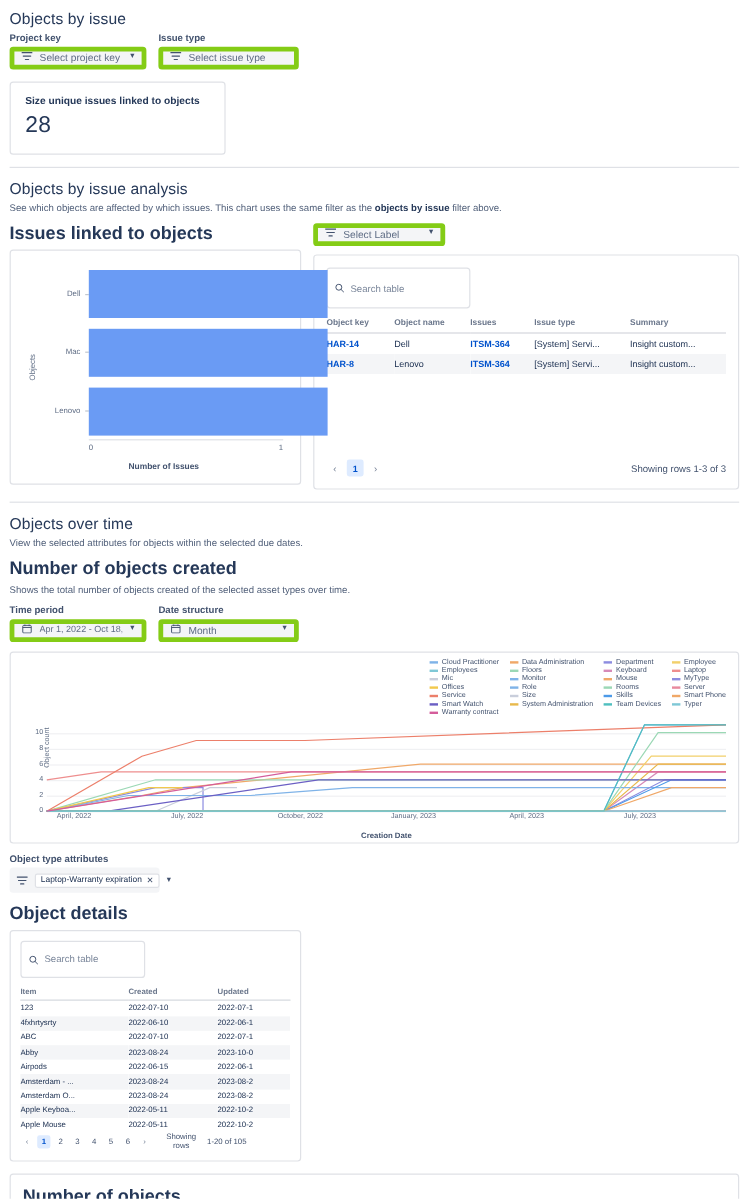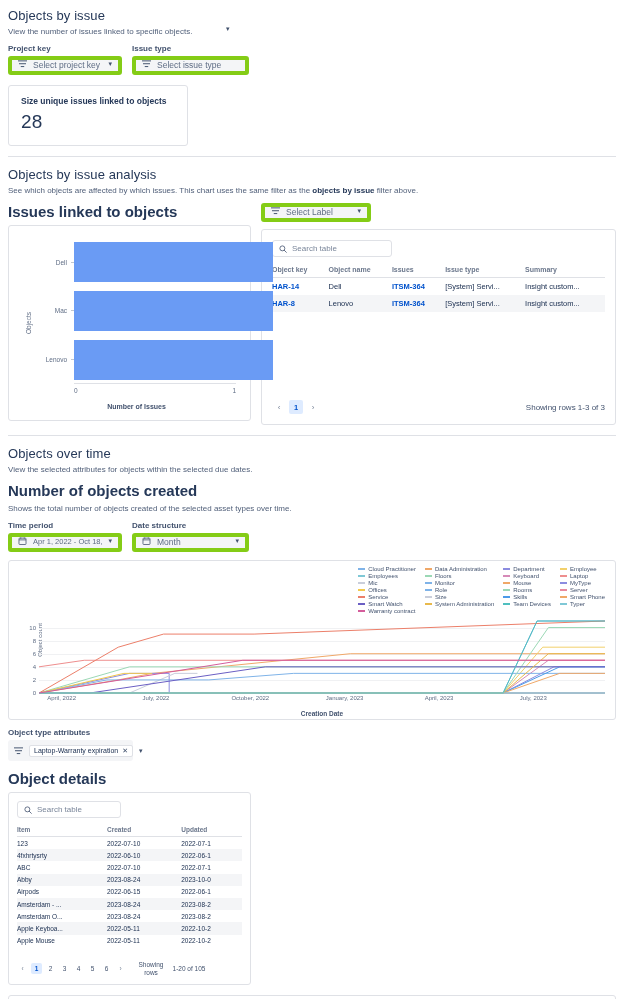--- a/index.html
+++ b/index.html
@@ -72,21 +72,21 @@
   }
   .bar-xlab {
     position:absolute; left:22px; right:8px; bottom:4px; text-align:center;
     font-size:7px; color:#42526E; font-weight:700;
   }
 
   
   .tbl-card { flex:1; padding:10px; height:196px; display:flex; flex-direction:column; }
   .search {
     display:flex; align-items:center; gap:5px;
-    border:1px solid #DFE1E6; border-radius:3px; height:17px;
+    border:1px solid #DFE1E6; border-radius:3px; height:34px;
     padding:0 6px; width:120px; font-size:8px; color:#7A869A;
   }
   .srch-ico { width:8px; height:8px; flex:none; }
   table { width:100%; border-collapse:collapse; margin-top:9px; }
   thead th {
     text-align:left; font-size:7px; font-weight:700; color:#6B778C;
     padding:0 6px 4px 0; border-bottom:1px solid #DFE1E6; white-space:nowrap;
   }
   tbody td {
     font-size:7.5px; color:#172B4D; padding:4px 6px 4px 0; white-space:nowrap;
@@ -171,24 +171,20 @@
   .sc-xlab { position:absolute; left:40px; right:12px; bottom:8px; text-align:center;
              font-size:6.5px; font-weight:700; color:#42526E; }
 </style>
 </head>
 <body>
 
 <div class="page">
 
   <div class="section" style="padding-top:8px;">
     <div class="sec-title">Objects by issue</div>
-    <div style="position:relative;">
-      <div class="sec-desc">View the number of issues linked to specific objects.</div>
-      <div style="position:absolute;left:218px;top:-2px;" class="chev">▾</div>
-    </div>
 
     <div class="row" style="margin-top:2px;">
       <div style="width:114px;">
         <div class="field-label">Project key</div>
         <div class="control">
           <svg class="filter-ico" viewBox="0 0 10 9">
               <path d="M0 1h10M1.5 4.2h7M3.5 7.4h3" stroke="#42526E" stroke-width="1.1" fill="none" stroke-linecap="round"></path>
             </svg>
           <span class="ph">Select project key</span>
           <span class="chev">▾</span>

